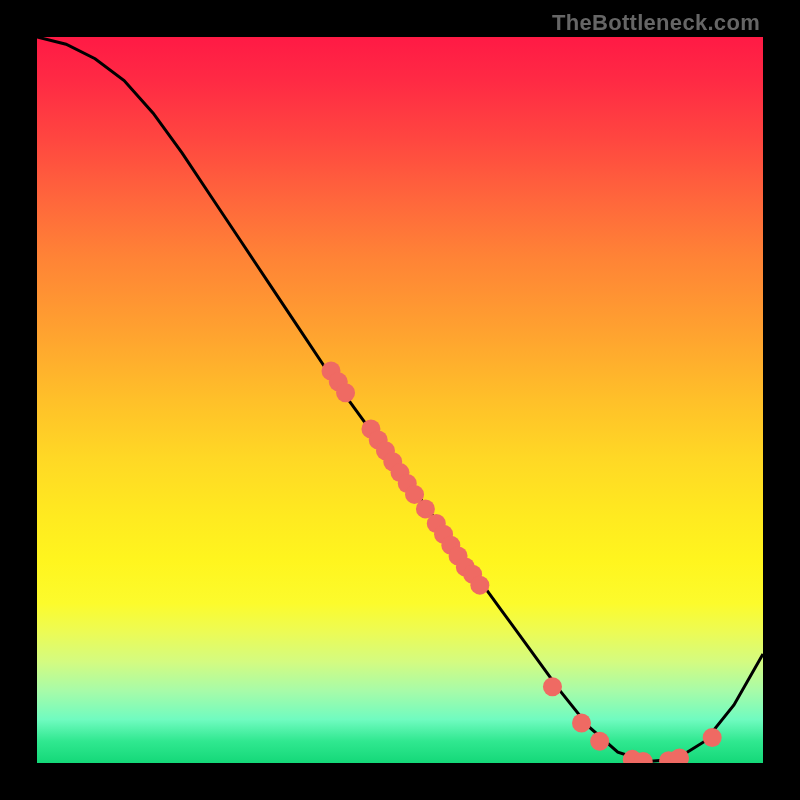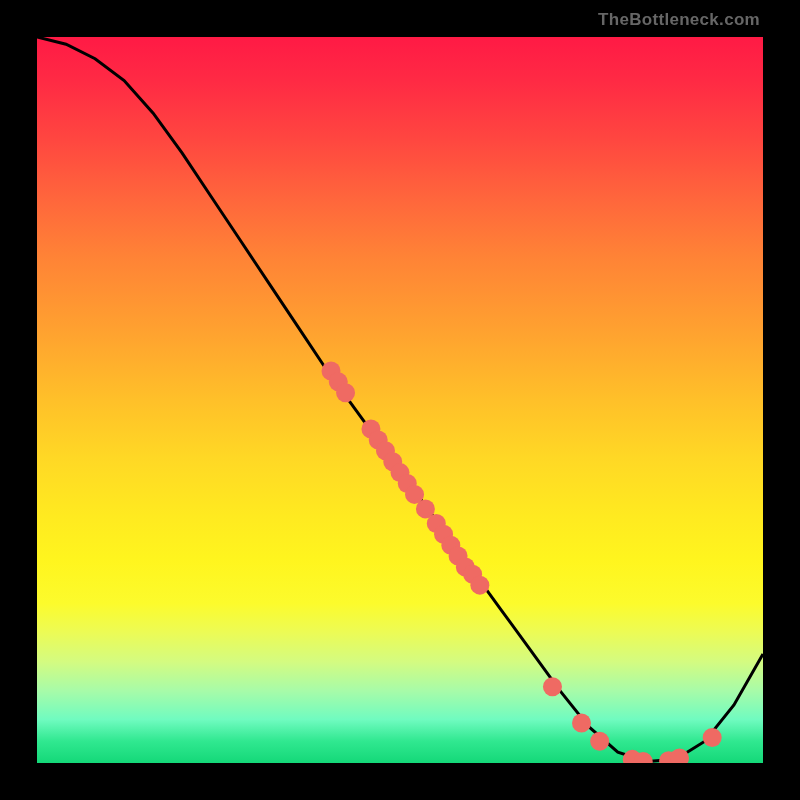--- a/index.html
+++ b/index.html
@@ -41,21 +41,21 @@
       #70fbc0 94%,
       #30e890 97%,
       #14d878 100%
     );
   }
   .watermark {
     position: absolute;
     top: 10px;
     right: 40px;
     color: #666;
-    font-size: 17px;
+    font-size: 22px;
     font-weight: bold;
     letter-spacing: 0.3px;
   }
   svg.overlay {
     position: absolute;
     left: 37px;
     top: 37px;
     width: 726px;
     height: 726px;
     pointer-events: none;

